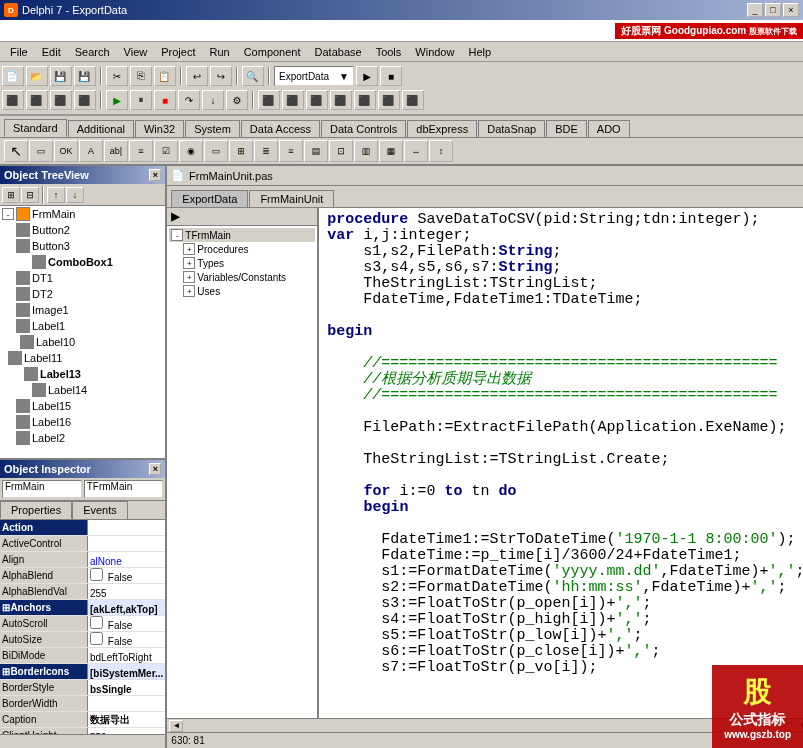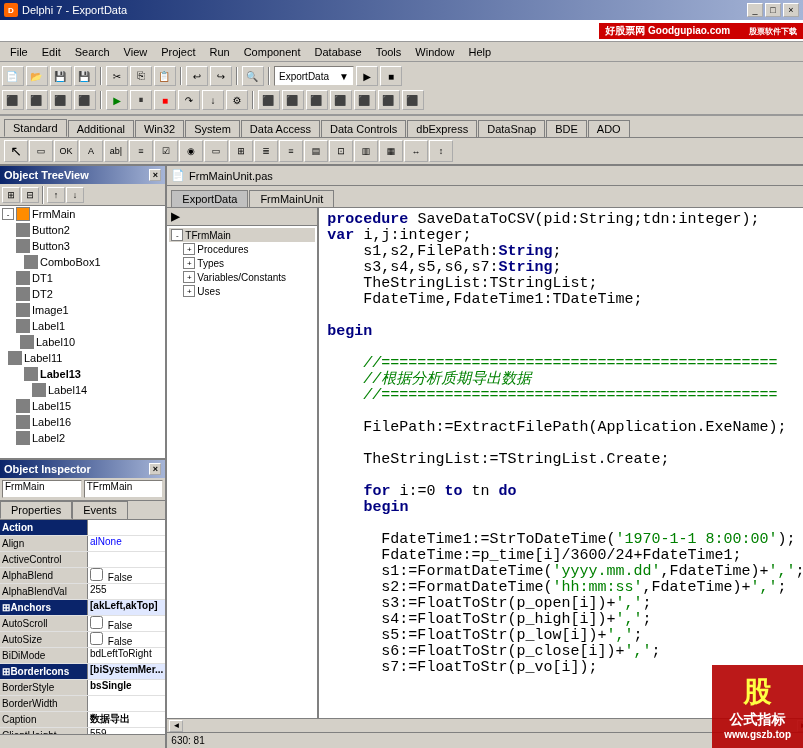--- a/index.html
+++ b/index.html
@@ -246,21 +246,21 @@
     }
     .insp-table {
       flex: 1;
       overflow-y: auto;
       background: white;
     }
     .insp-row {
       display: flex;
       height: 16px;
       border-bottom: 1px solid #e0e0e0;
-      align-items: flex-start;
+      align-items: flex-end;
     }
     .insp-key {
       width: 88px;
       padding: 0 2px;
       border-right: 1px solid #808080;
       font-size: 10px;
       overflow: hidden;
       white-space: nowrap;
       flex-shrink: 0;
       background: #d4d0c8;
@@ -370,21 +370,21 @@
   <div class="title-controls">
     <div class="title-btn">_</div>
     <div class="title-btn">□</div>
     <div class="title-btn">×</div>
   </div>
 </div>
 
 <div class="ad-bar">
   <div class="ad-logo">
     <span>好股票网 Goodgupiao.com</span>
-    <span style="font-size:8px;margin-left:16px;font-family:Liberation Serif, serif;">股票软件下载</span>
+    <span style="font-size:8px;margin-left:0;font-family:Liberation Serif, serif;">股票软件下载</span>
   </div>
 </div>
 
 <div class="menu-bar">
   <span class="menu-item">File</span>
   <span class="menu-item">Edit</span>
   <span class="menu-item">Search</span>
   <span class="menu-item">View</span>
   <span class="menu-item">Project</span>
   <span class="menu-item">Run</span>
@@ -498,21 +498,21 @@
           <span>FrmMain</span>
         </div>
         <div class="tree-item" style="padding-left:16px;">
           <div class="tree-icon" style="background:#808080;"></div>
           <span>Button2</span>
         </div>
         <div class="tree-item" style="padding-left:16px;">
           <div class="tree-icon" style="background:#808080;"></div>
           <span>Button3</span>
         </div>
-        <div class="tree-item" style="padding-left:24px;">
+        <div class="tree-item" style="padding-left:32px;font-weight:bold;">
           <div class="tree-icon" style="background:#808080;"></div>
           <span>ComboBox1</span>
         </div>
         <div class="tree-item" style="padding-left:16px;">
           <div class="tree-icon" style="background:#808080;"></div>
           <span>DT1</span>
         </div>
         <div class="tree-item" style="padding-left:16px;">
           <div class="tree-icon" style="background:#808080;"></div>
           <span>DT2</span>
@@ -572,28 +572,28 @@
       <div style="display:flex; background:#d4d0c8; border-bottom:1px solid #808080;">
         <div class="insp-tab active">Properties</div>
         <div class="insp-tab">Events</div>
       </div>
       <div class="insp-table scrollable">
         <div class="insp-row">
           <div class="insp-key section">Action</div>
           <div class="insp-val"></div>
         </div>
         <div class="insp-row">
+          <div class="insp-key">ActiveControl</div>
+          <div class="insp-val"></div>
+        </div>
+        <div class="insp-row">
           <div class="insp-key">Align</div>
           <div class="insp-val">
             <span style="color:blue;">alNone</span>
           </div>
-        </div>
-        <div class="insp-row">
-          <div class="insp-key">ActiveControl</div>
-          <div class="insp-val"></div>
         </div>
         <div class="insp-row">
           <div class="insp-key">AlphaBlend</div>
           <div class="insp-val">
             <input type="checkbox" style="margin-right: 2px;"> False
           </div>
         </div>
         <div class="insp-row">
           <div class="insp-key">AlphaBlendVal</div>
           <div class="insp-val">255</div>

